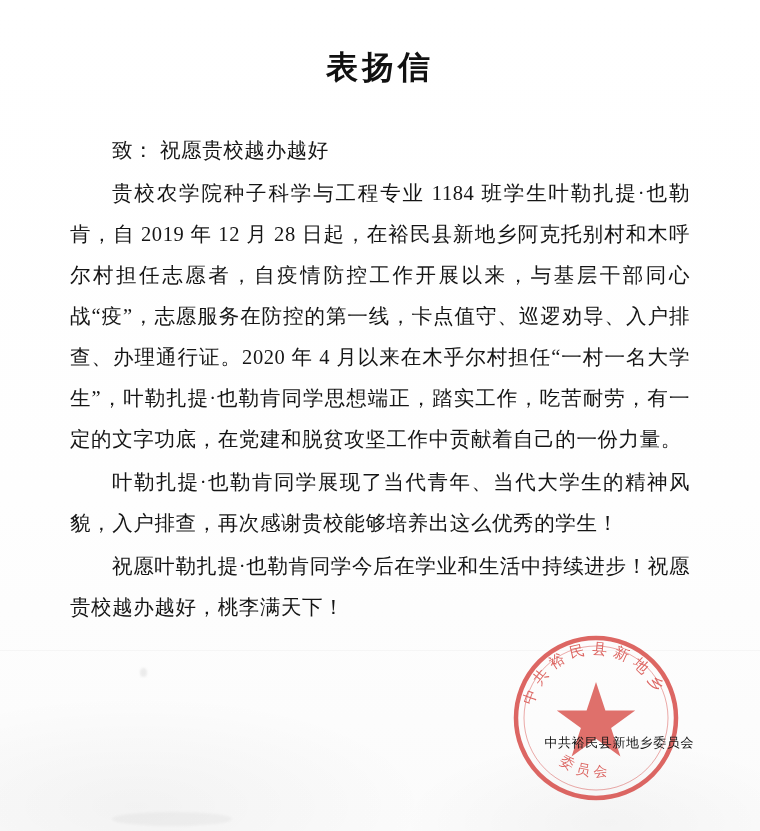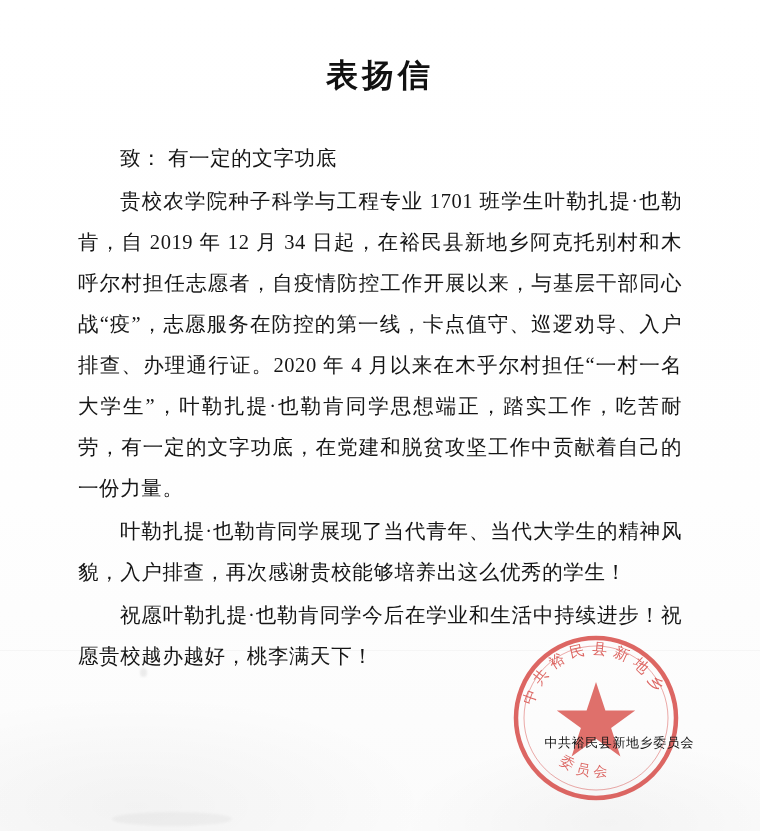--- a/index.html
+++ b/index.html
@@ -24,21 +24,21 @@
       radial-gradient(ellipse 300px 120px at 80% 99%, rgba(0,0,0,0.03), rgba(0,0,0,0) 70%),
       linear-gradient(180deg, #ffffff 0%, #fefefe 60%, #fbfbfb 100%);
   }
   .scan-line {
     position: absolute;
     background: rgba(0,0,0,0.05);
   }
   .doc {
     position: absolute;
     inset: 0;
-    padding: 16px;
+    padding: 8px;
   }
   .title {
     text-align: center;
     font-size: 32px;
     font-weight: bold;
     letter-spacing: 4px;
     margin-top: 38px;
     color: #111;
   }
   .body-text {
@@ -100,22 +100,22 @@
 
 <div class="scan-line" style="left:0;top:650px;width:760px;height:1px;opacity:0.5;"></div>
 <div class="smudge" style="left:140px;top:668px;width:7px;height:9px;"></div>
 <div class="smudge" style="left:112px;top:812px;width:120px;height:14px;opacity:0.5;"></div>
 
 <div class="doc">
 
   <div class="title">表扬信</div>
 
   <div class="body-text">
-    <p class="para salutation">致：  有一定的文字功底</p>
-    <p class="para indent">贵校农学院种子科学与工程专业 1701 班学生叶勒扎提·也勒肯，自 2019 年 12 月 34 日起，在裕民县新地乡阿克托别村和木呼尔村担任志愿者，自疫情防控工作开展以来，与基层干部同心战“疫”，志愿服务在防控的第一线，卡点值守、巡逻劝导、入户排查、办理通行证。2020 年 4 月以来在木乎尔村担任“一村一名大学生”，叶勒扎提·也勒肯同学思想端正，踏实工作，吃苦耐劳，有一定的文字功底，在党建和脱贫攻坚工作中贡献着自己的一份力量。</p>
+    <p class="para salutation">致：  祝愿贵校越办越好</p>
+    <p class="para indent">贵校农学院种子科学与工程专业 1184 班学生叶勒扎提·也勒肯，自 2019 年 12 月 28 日起，在裕民县新地乡阿克托别村和木呼尔村担任志愿者，自疫情防控工作开展以来，与基层干部同心战“疫”，志愿服务在防控的第一线，卡点值守、巡逻劝导、入户排查、办理通行证。2020 年 4 月以来在木乎尔村担任“一村一名大学生”，叶勒扎提·也勒肯同学思想端正，踏实工作，吃苦耐劳，有一定的文字功底，在党建和脱贫攻坚工作中贡献着自己的一份力量。</p>
     <p class="para indent">叶勒扎提·也勒肯同学展现了当代青年、当代大学生的精神风貌，入户排查，再次感谢贵校能够培养出这么优秀的学生！</p>
     <p class="para indent">祝愿叶勒扎提·也勒肯同学今后在学业和生活中持续进步！祝愿贵校越办越好，桃李满天下！</p>
   </div>
 
   <div class="seal">
     <svg width="172" height="172" viewBox="0 0 172 172" xmlns="http://www.w3.org/2000/svg">
       <circle cx="86" cy="86" r="80" fill="none" stroke="#d2322d" stroke-width="4.5" opacity="0.9"></circle>
       <circle cx="86" cy="86" r="72" fill="none" stroke="#d2322d" stroke-width="1" opacity="0.5"></circle>
 
       <path d="M86 50 L95.4 78.4 L125.2 78.4 L101.1 96 L110.4 124.4 L86 106.8 L61.6 124.4 L70.9 96 L46.8 78.4 L76.6 78.4 Z" fill="#d2322d" opacity="0.85"></path>

